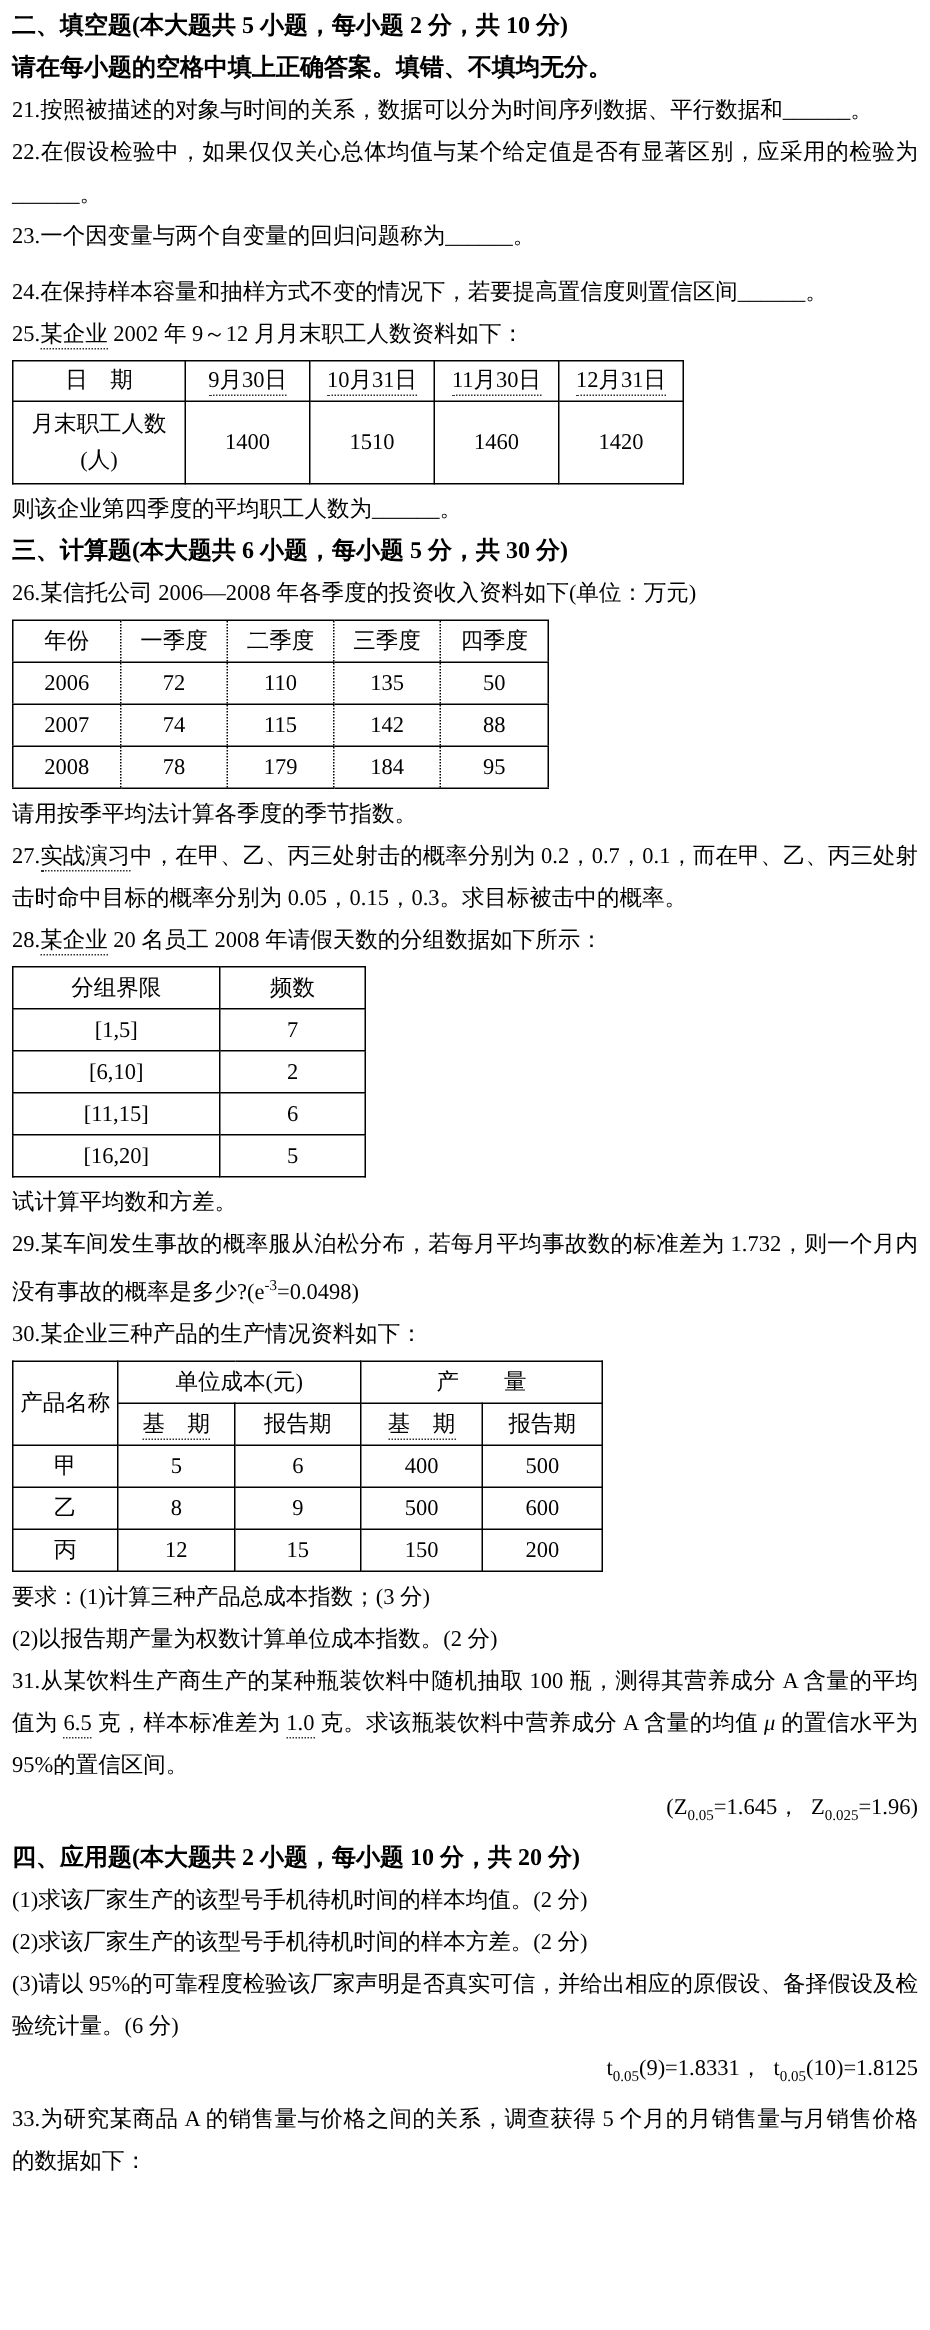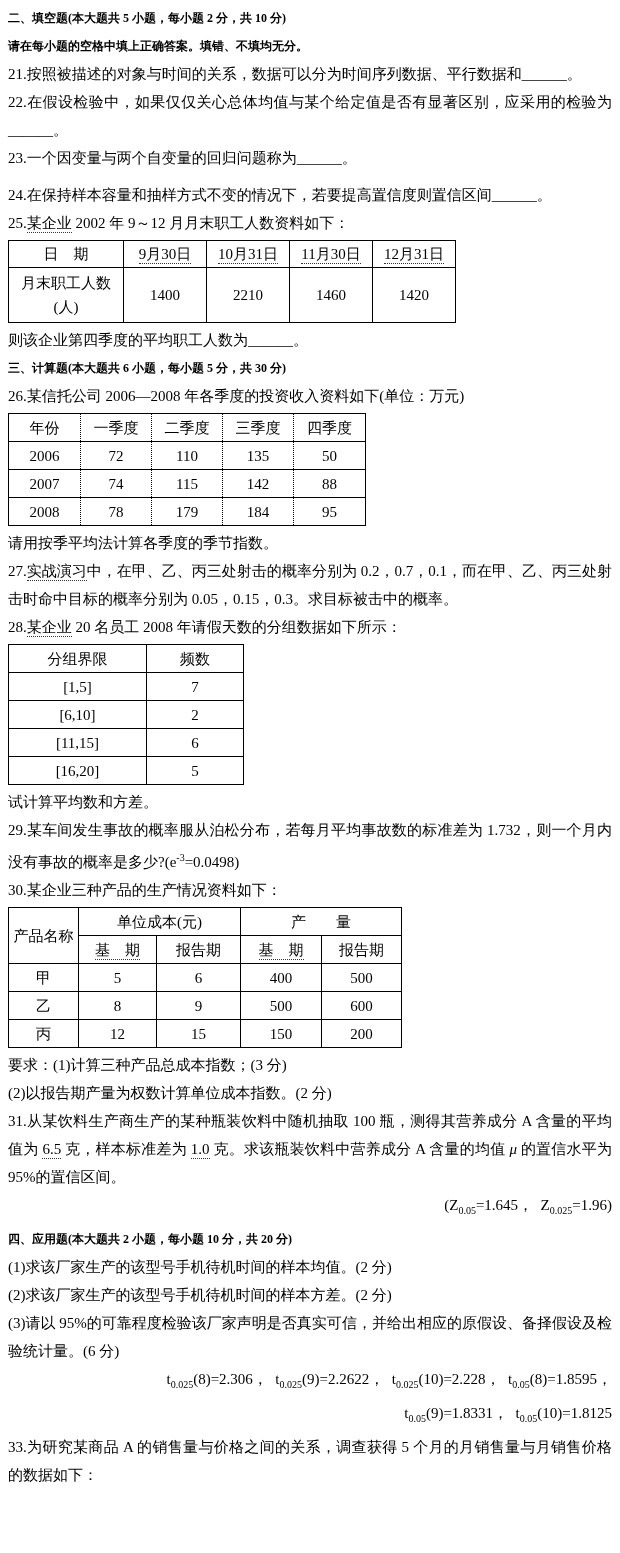--- a/index.html
+++ b/index.html
@@ -8,21 +8,21 @@
     min-height: 1553px;
     background:#ffffff;
     color:#000000;
     font-family: "Liberation Serif", "DejaVu Serif", serif;
     font-size: 15px;
     box-sizing: border-box;
     padding: 4px 8px 12px 8px;
   }
   p { margin:0; line-height:28px; text-align:justify; }
   p.nojust { text-align:right; }
-  .hd { font-weight:bold; font-size:12px; }
+  .hd { font-weight:bold; font-size:16px; }
   .gap-top { margin-top:9px; }
   .u { border-bottom:1px dotted #333; padding-bottom:1px; }
   .i { font-style:italic; }
   sub, sup { font-size:10px; }
   .pre { white-space:pre-wrap; }
 
   table.tbl { border-collapse:collapse; table-layout:fixed; margin:3px 0; }
   table.tbl td { border:1px solid #000; text-align:center; vertical-align:middle; padding:0 2px; line-height:24px; }
   
   table.t26 { border:1px solid #000; }
@@ -61,21 +61,21 @@
       <tr class="rh26">
         <td>日　期</td>
         <td><span class="u">9月30日</span></td>
         <td><span class="u">10月31日</span></td>
         <td><span class="u">11月30日</span></td>
         <td><span class="u">12月31日</span></td>
       </tr>
       <tr class="rh54">
         <td><span>月末职工人数</span><br><span>(人)</span></td>
         <td>1400</td>
-        <td>2210</td>
+        <td>1510</td>
         <td>1460</td>
         <td>1420</td>
       </tr>
     </tbody>
   </table>
 
   <p>则该企业第四季度的平均职工人数为______。</p>
 
   <p class="hd">三、计算题(本大题共 6 小题，每小题 5 分，共 30 分)</p>
   <p>26.某信托公司 2006—2008 年各季度的投资收入资料如下(单位：万元)</p>
@@ -203,17 +203,16 @@
 
   <p>要求：(1)计算三种产品总成本指数；(3 分)</p>
   <p>(2)以报告期产量为权数计算单位成本指数。(2 分)</p>
   <p><span>31.从某饮料生产商生产的某种瓶装饮料中随机抽取 100 瓶，测得其营养成分 A 含量的平均值为 </span><span class="u">6.5</span><span> 克，样本标准差为 </span><span class="u">1.0</span><span> 克。求该瓶装饮料中营养成分 A 含量的均值 </span><span class="i">μ</span><span> 的置信水平为 95%的置信区间。</span></p>
   <p class="nojust pre"><span>(Z</span><sub>0.05</sub><span>=1.645，  Z</span><sub>0.025</sub><span>=1.96)</span></p>
 
   <p class="hd">四、应用题(本大题共 2 小题，每小题 10 分，共 20 分)</p>
   <p>(1)求该厂家生产的该型号手机待机时间的样本均值。(2 分)</p>
   <p>(2)求该厂家生产的该型号手机待机时间的样本方差。(2 分)</p>
   <p>(3)请以 95%的可靠程度检验该厂家声明是否真实可信，并给出相应的原假设、备择假设及检验统计量。(6 分)</p>
-  <p class="nojust pre"><span>t</span><sub>0.025</sub><span>(8)=2.306，  t</span><sub>0.025</sub><span>(9)=2.2622，  t</span><sub>0.025</sub><span>(10)=2.228，  t</span><sub>0.05</sub><span>(8)=1.8595，</span></p>
   <p class="nojust pre"><span>t</span><sub>0.05</sub><span>(9)=1.8331，  t</span><sub>0.05</sub><span>(10)=1.8125</span></p>
   <p>33.为研究某商品 A 的销售量与价格之间的关系，调查获得 5 个月的月销售量与月销售价格的数据如下：</p>
 
 </div>
 
 </body></html>

